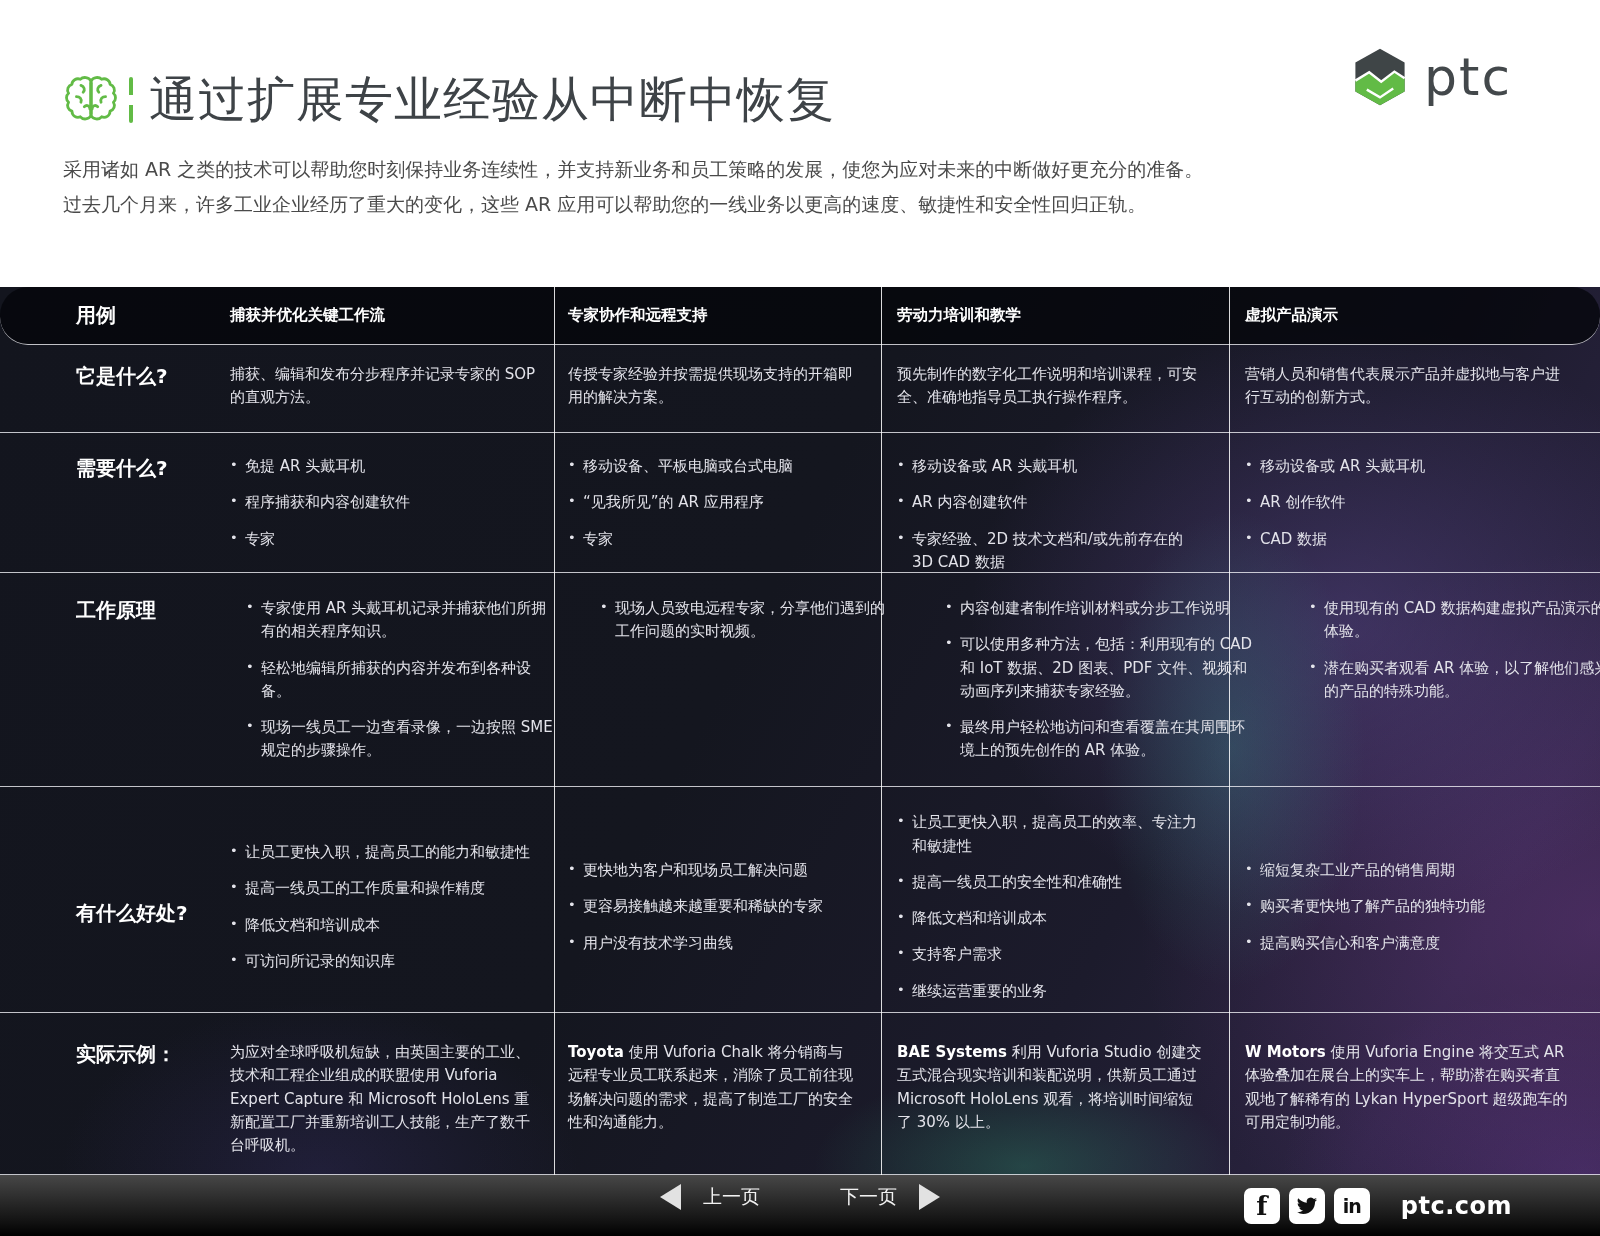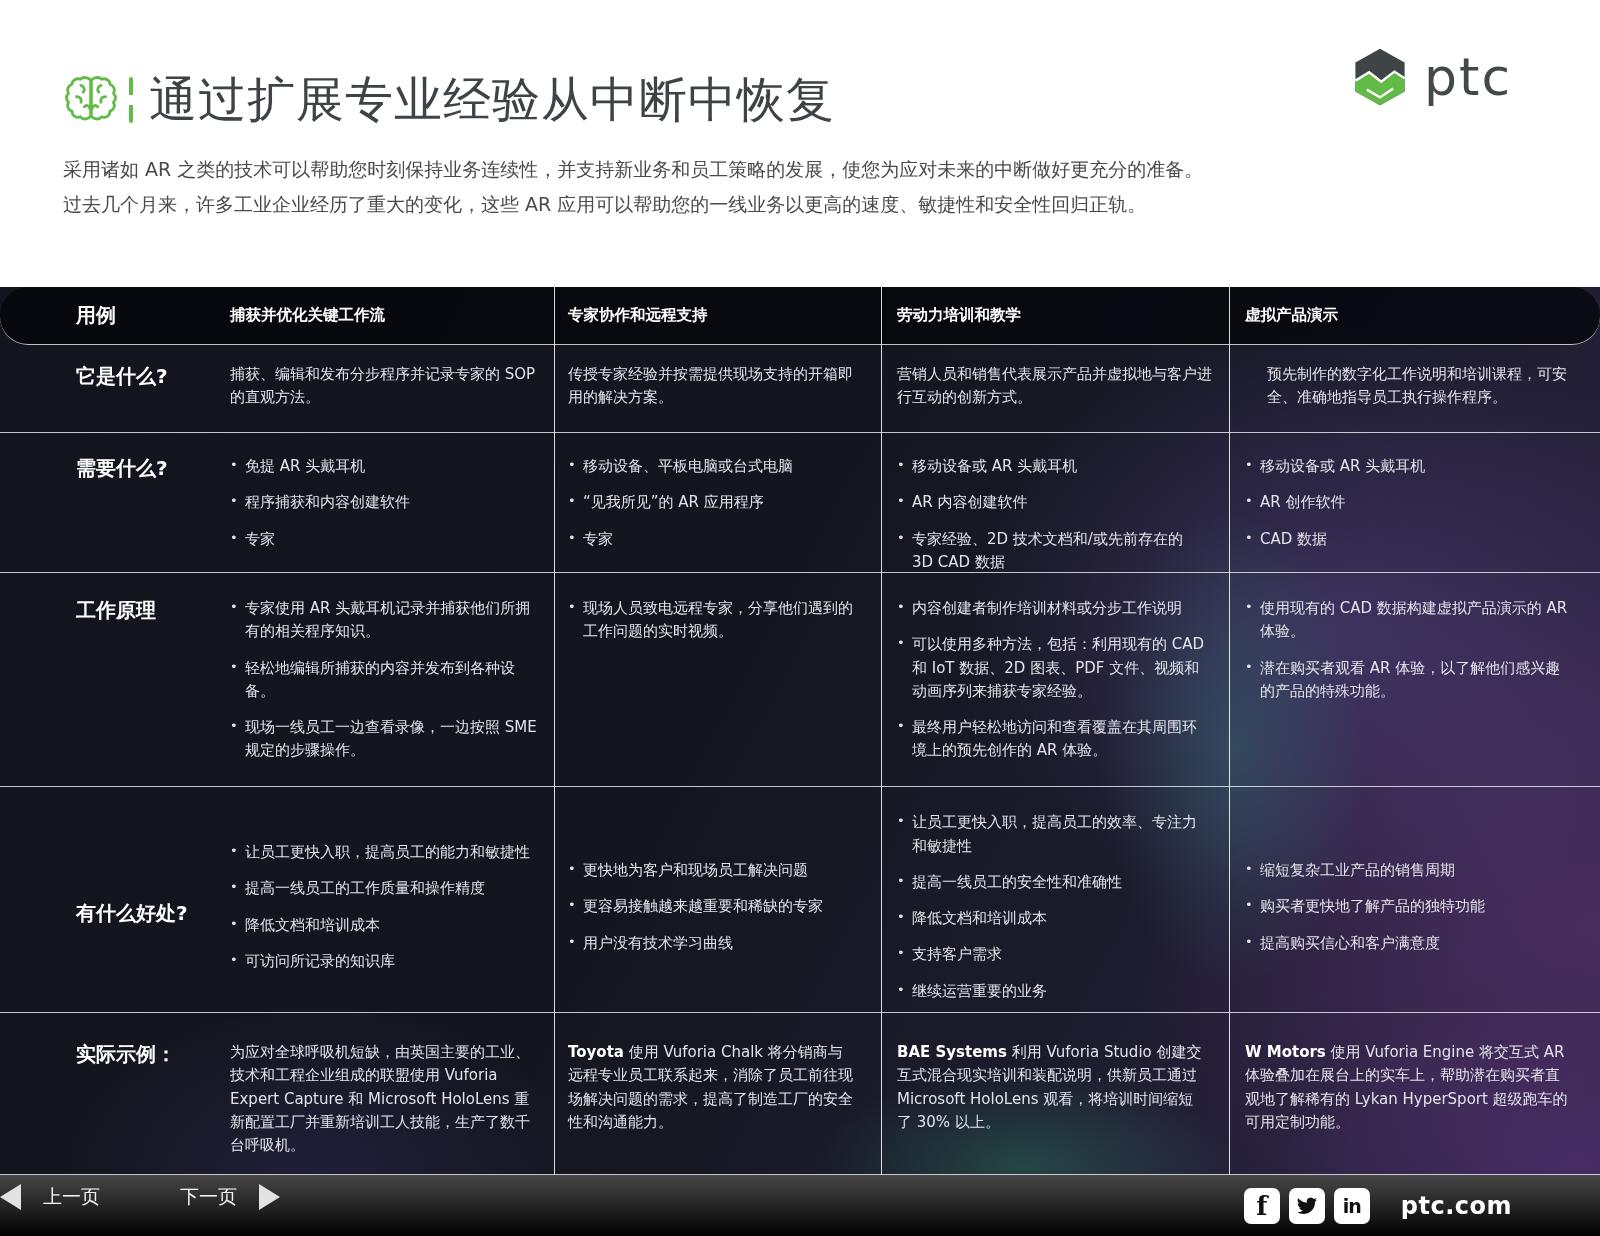--- a/index.html
+++ b/index.html
@@ -40,33 +40,33 @@
   .c  { flex:0 0 auto; font-size:15px; line-height:1.55; }
   .c1 { width:325px; padding-right:18px; }
   .c2 { width:327px; padding-left:13px; padding-right:26px; }
   .c3 { width:348px; padding-left:15px; padding-right:24px; }
   .c4 { width:370px; padding-left:15px; padding-right:30px; }
   .rh  { height:58px; align-items:center; background:rgba(3,4,8,.72);border-radius:28px; }
   .rh .lbl { padding-top:0; }
   .rh .c { font-weight:bold; color:#fff; font-size:15.5px; line-height:1.3; }
   .r1 { height:88px; }  .r1 .lbl,.r1 .c { padding-top:18px; }
   .r2 { height:140px; } .r2 .lbl,.r2 .c { padding-top:22px; }
-  .r3 { height:214px; } .r3 .lbl,.r3 .c { padding-top:24px; }
+  .r3 { height:214px;gap:16px; } .r3 .lbl,.r3 .c { padding-top:24px; }
   .r4 { height:226px;align-items:center; } .r4 .lbl,.r4 .c { padding-top:28px; }
   .r5 { height:162px; } .r5 .lbl,.r5 .c { padding-top:28px; }
   ul.blt { list-style:none; }
   ul.blt li { position:relative; padding-left:15px; margin-bottom:13px; }
   ul.blt li::before { content:"•"; position:absolute; left:0; top:0; font-size:13px; }
   .c b { color:#fff; }
 
   
   .ftr { position:absolute; left:0; top:1175px; width:1600px; height:61px;
     background:linear-gradient(#474747,#111 78%,#000); }
   .nav { position:absolute; left:0; right:0; top:0; height:43px;
-    display:flex; align-items:center; gap:26px; }
+    display:flex; align-items:center; justify-content:center; gap:26px; }
   .navbtn { display:flex; align-items:center; gap:22px; color:#f2f2f2; font-size:19px; cursor:pointer; }
   .tri-l { width:0; height:0; border-top:13px solid transparent; border-bottom:13px solid transparent; border-right:21px solid #e2e2e2; }
   .tri-r { width:0; height:0; border-top:13px solid transparent; border-bottom:13px solid transparent; border-left:21px solid #e2e2e2; }
   .nav-gap { width:28px; }
   .social { position:absolute; right:88px; top:0; height:61px; display:flex; align-items:center; gap:9px; }
   .sq { width:36px; height:36px; background:#fff; border-radius:7px; display:flex; align-items:center; justify-content:center; cursor:pointer; }
   .sq .fb { font-size:26px; font-weight:bold; color:#111; font-family:"DejaVu Serif","Liberation Serif",serif; }
   .sq svg { width:22px; height:22px; fill:#111; }
   .sq .in { font-size:19px; font-weight:800; color:#111; letter-spacing:-1px; }
   .site { color:#fff; font-size:24px; font-weight:600; margin-left:22px; letter-spacing:.5px; }
@@ -114,22 +114,22 @@
     <div class="c c1">捕获并优化关键工作流</div>
     <div class="c c2">专家协作和远程支持</div>
     <div class="c c3">劳动力培训和教学</div>
     <div class="c c4">虚拟产品演示</div>
   </div>
 
   <div class="row r1">
     <div class="lbl">它是什么?</div>
     <div class="c c1">捕获、编辑和发布分步程序并记录专家的 SOP 的直观方法。</div>
     <div class="c c2">传授专家经验并按需提供现场支持的开箱即用的解决方案。</div>
+    <div class="c c3">预先制作的数字化工作说明和培训课程，可安全、准确地指导员工执行操作程序。</div>
     <div class="c c4">营销人员和销售代表展示产品并虚拟地与客户进行互动的创新方式。</div>
-    <div class="c c3">预先制作的数字化工作说明和培训课程，可安全、准确地指导员工执行操作程序。</div>
   </div>
 
   <div class="row r2">
     <div class="lbl">需要什么?</div>
     <div class="c c1">
         <ul class="blt">
           <li>免提 AR 头戴耳机</li>
           <li>程序捕获和内容创建软件</li>
           <li>专家</li>
         </ul>

